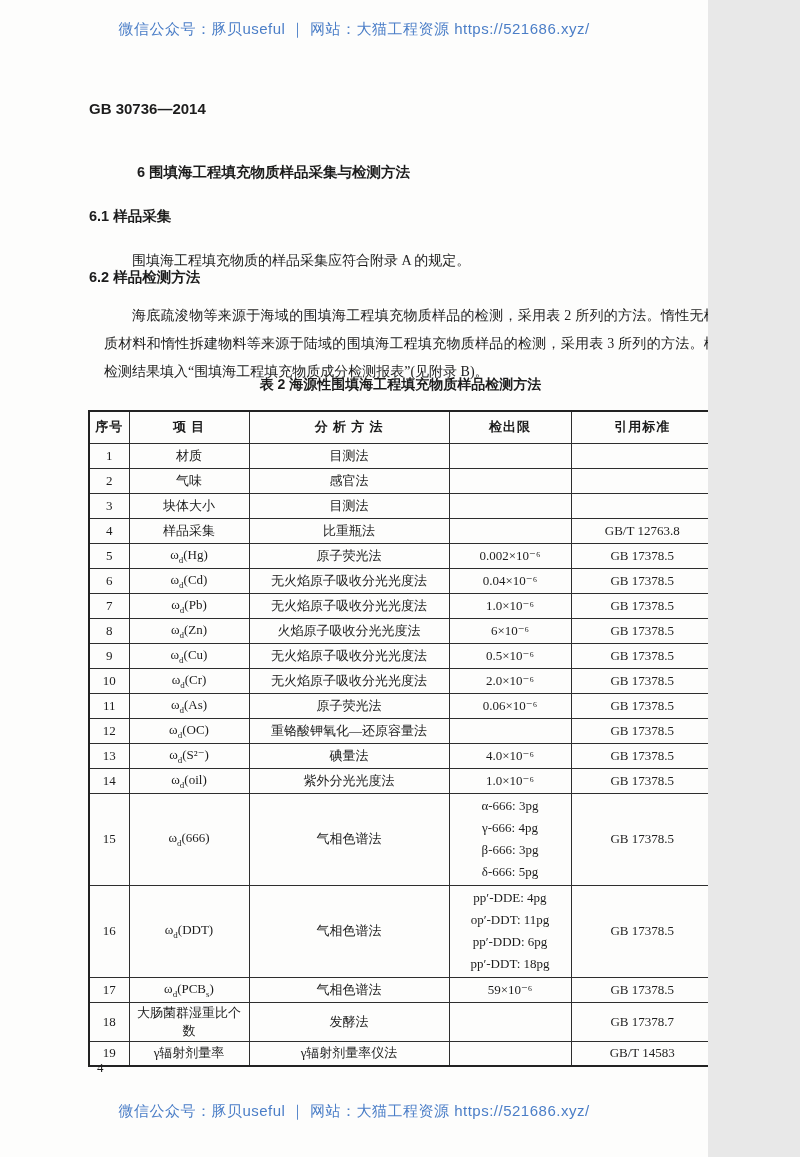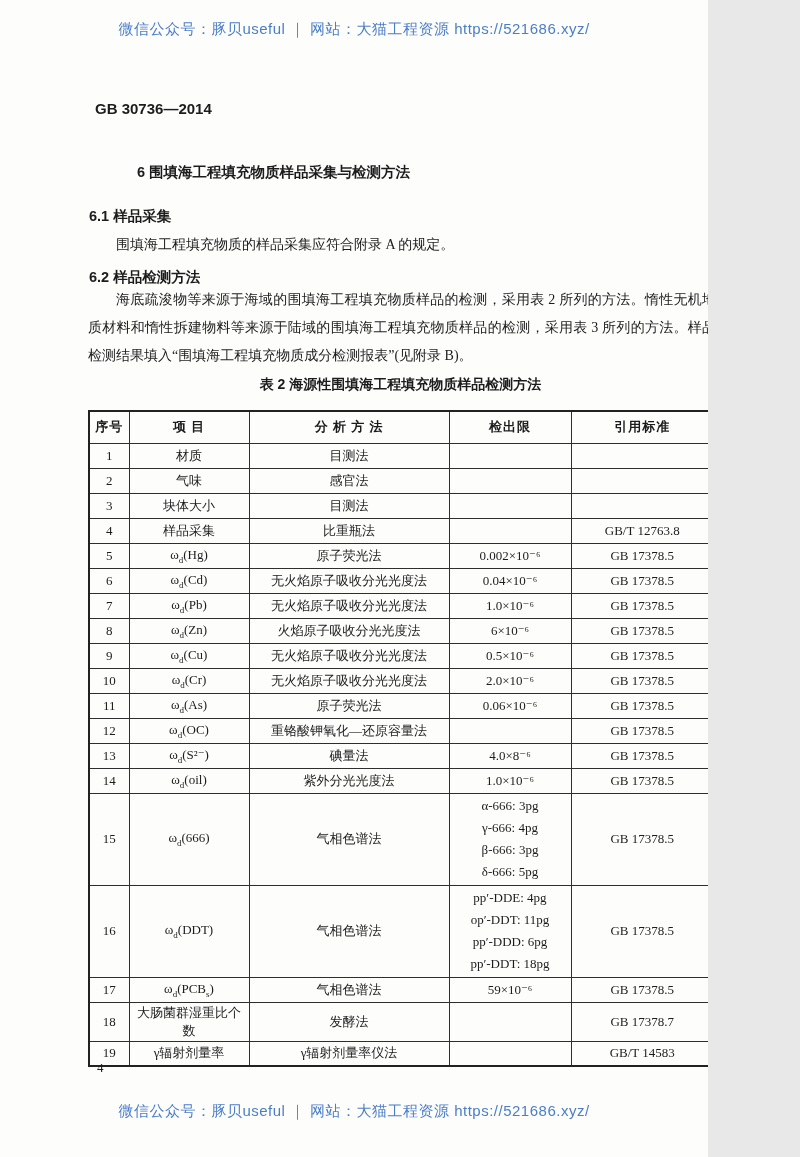--- a/index.html
+++ b/index.html
@@ -13,36 +13,36 @@
   }
   .watermark {
     position:absolute; left:0; width:100%;
     text-align:center;
     font-family:"Liberation Sans","DejaVu Sans",sans-serif;
     font-size:15px; letter-spacing:0.5px;
   }
   .watermark.top { top:20px; }
   .watermark.bottom { top:1102px; }
   .doc-number {
-    position:absolute; left:95px; top:100px;
+    position:absolute; left:89px; top:100px;
     font-family:"Liberation Sans","DejaVu Sans",sans-serif;
     font-weight:bold; font-size:15px;
   }
   .h-sec {
     position:absolute; left:89px;
     font-family:"Liberation Sans","DejaVu Sans",sans-serif;
     font-weight:bold; font-size:14.5px; margin:0;
   }
   .h-sec.s6  { top:163px;margin-left:48px; }
   .h-sec.s61 { top:207px; }
   .h-sec.s62 { top:268px; }
   .para {
     position:absolute; left:88px; width:628px;
     font-size:14px; line-height:28px;
-    text-align:justify; text-indent:2em; margin:0;
+    text-align:justify; text-indent:2em; margin:16px;
   }
   .para.p61 { top:231px; }
   .para.p62 { top:286px; }
   .table-caption {
     position:absolute; left:88px; width:625px; top:376px;
     text-align:center;
     font-family:"Liberation Sans","DejaVu Sans",sans-serif;
     font-weight:bold; font-size:14px;
   }
   table.det {
@@ -188,21 +188,21 @@
           <td class="c-no">12</td>
           <td class="c-item">ω<sub>d</sub>(OC)</td>
           <td class="c-method">重铬酸钾氧化—还原容量法</td>
           <td class="c-limit"></td>
           <td class="c-std">GB 17378.5</td>
         </tr>
         <tr>
           <td class="c-no">13</td>
           <td class="c-item">ω<sub>d</sub>(S²⁻)</td>
           <td class="c-method">碘量法</td>
-          <td class="c-limit">4.0×8⁻⁶</td>
+          <td class="c-limit">4.0×10⁻⁶</td>
           <td class="c-std">GB 17378.5</td>
         </tr>
         <tr>
           <td class="c-no">14</td>
           <td class="c-item">ω<sub>d</sub>(oil)</td>
           <td class="c-method">紫外分光光度法</td>
           <td class="c-limit">1.0×10⁻⁶</td>
           <td class="c-std">GB 17378.5</td>
         </tr>
         <tr class="tall">

